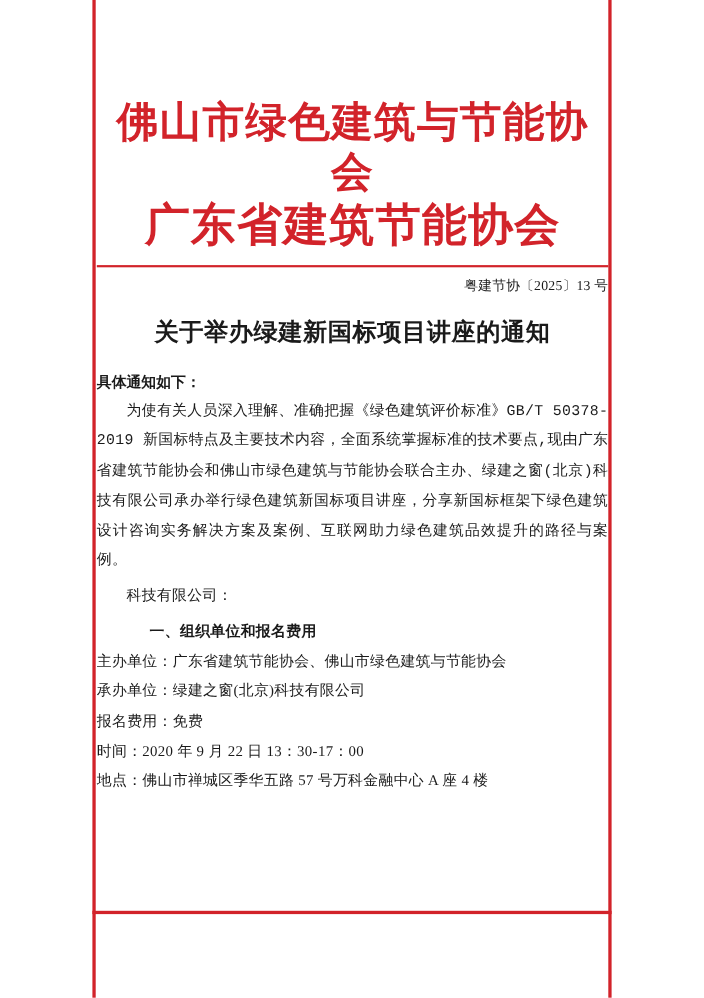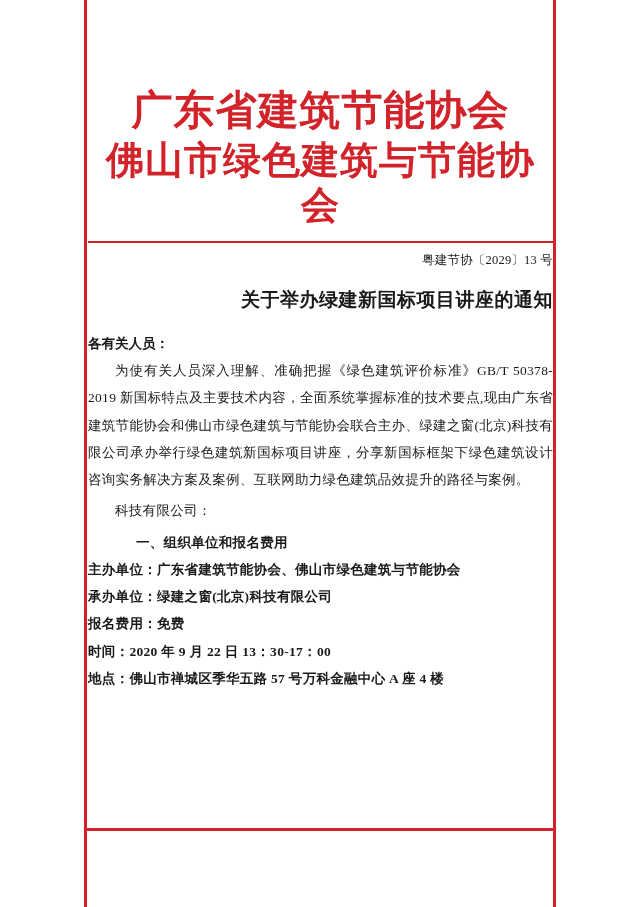--- a/index.html
+++ b/index.html
@@ -65,58 +65,58 @@
   }
 
   .doc-number {
     text-align: right;
     font-size: 12.5px;
     margin-top: 9px;
     letter-spacing: 0.2px;
   }
 
   .doc-title {
-    text-align: right;
-    font-size: 19px;
+    text-align: center;
+    font-size: 22px;
     font-weight: bold;
     margin-top: 18px;
     letter-spacing: 0.5px;
   }
 
   .salutation {
     font-size: 13.5px;
     font-weight: bold;
     margin-top: 22px;
   }
 
   p.body-par {
     font-size: 13.5px;
     line-height: 2.02;
     margin: 4px 0 0 0;
     text-align: justify;
     text-justify: inter-ideograph;
     text-indent: 2em;
     letter-spacing: 0.3px;
+    font-family: Liberation Mono, monospace;
   }
 
   .section-head {
     font-size: 13.5px;
     font-weight: bold;
     margin-top: 4px;
     line-height: 2.02;
     letter-spacing: 0.3px;
     padding-left: 48px;
   }
 
   .detail-line {
     font-size: 13.5px;
     line-height: 2.02;
     margin: 0;
     letter-spacing: 0.3px;
-    font-weight: bold;
   }
 
   .bottom-rule {
     position: absolute;
     left: 84px;
     top: 828px;
     width: 472px;
     height: 3px;
     background: #d2232a;
   }
@@ -125,31 +125,31 @@
 <body>
 
 <div class="page">
 
   <div class="rule-left"></div>
   <div class="rule-right"></div>
 
   <div class="content">
 
     <div class="masthead">
+      <div class="masthead-line l2">佛山市绿色建筑与节能协会</div>
       <div class="masthead-line l1">广东省建筑节能协会</div>
-      <div class="masthead-line l2">佛山市绿色建筑与节能协会</div>
     </div>
 
     <div class="masthead-rule"></div>
 
-    <div class="doc-number">粤建节协〔2029〕13 号</div>
+    <div class="doc-number">粤建节协〔2025〕13 号</div>
 
     <div class="doc-title">关于举办绿建新国标项目讲座的通知</div>
 
-    <div class="salutation">各有关人员：</div>
+    <div class="salutation">具体通知如下：</div>
 
     <p class="body-par">为使有关人员深入理解、准确把握《绿色建筑评价标准》GB/T 50378-2019 新国标特点及主要技术内容，全面系统掌握标准的技术要点,现由广东省建筑节能协会和佛山市绿色建筑与节能协会联合主办、绿建之窗(北京)科技有限公司承办举行绿色建筑新国标项目讲座，分享新国标框架下绿色建筑设计咨询实务解决方案及案例、互联网助力绿色建筑品效提升的路径与案例。</p>
     <p class="body-par">科技有限公司：</p>
 
     <div class="section-head">一、组织单位和报名费用</div>
     <p class="detail-line">主办单位：广东省建筑节能协会、佛山市绿色建筑与节能协会</p>
     <p class="detail-line">承办单位：绿建之窗(北京)科技有限公司</p>
     <p class="detail-line">报名费用：免费</p>
 
     <p class="detail-line">时间：2020 年 9 月 22 日 13：30-17：00</p>

